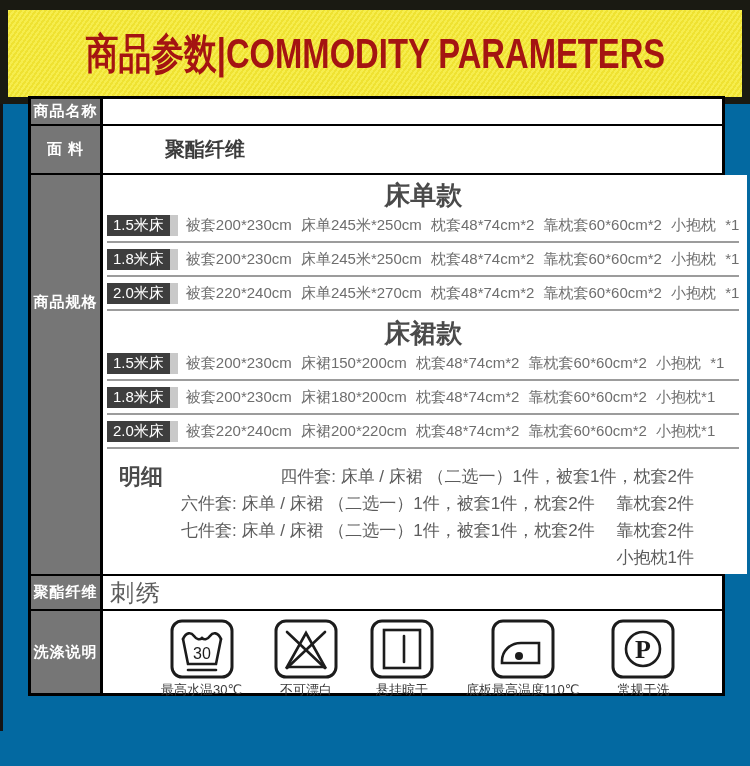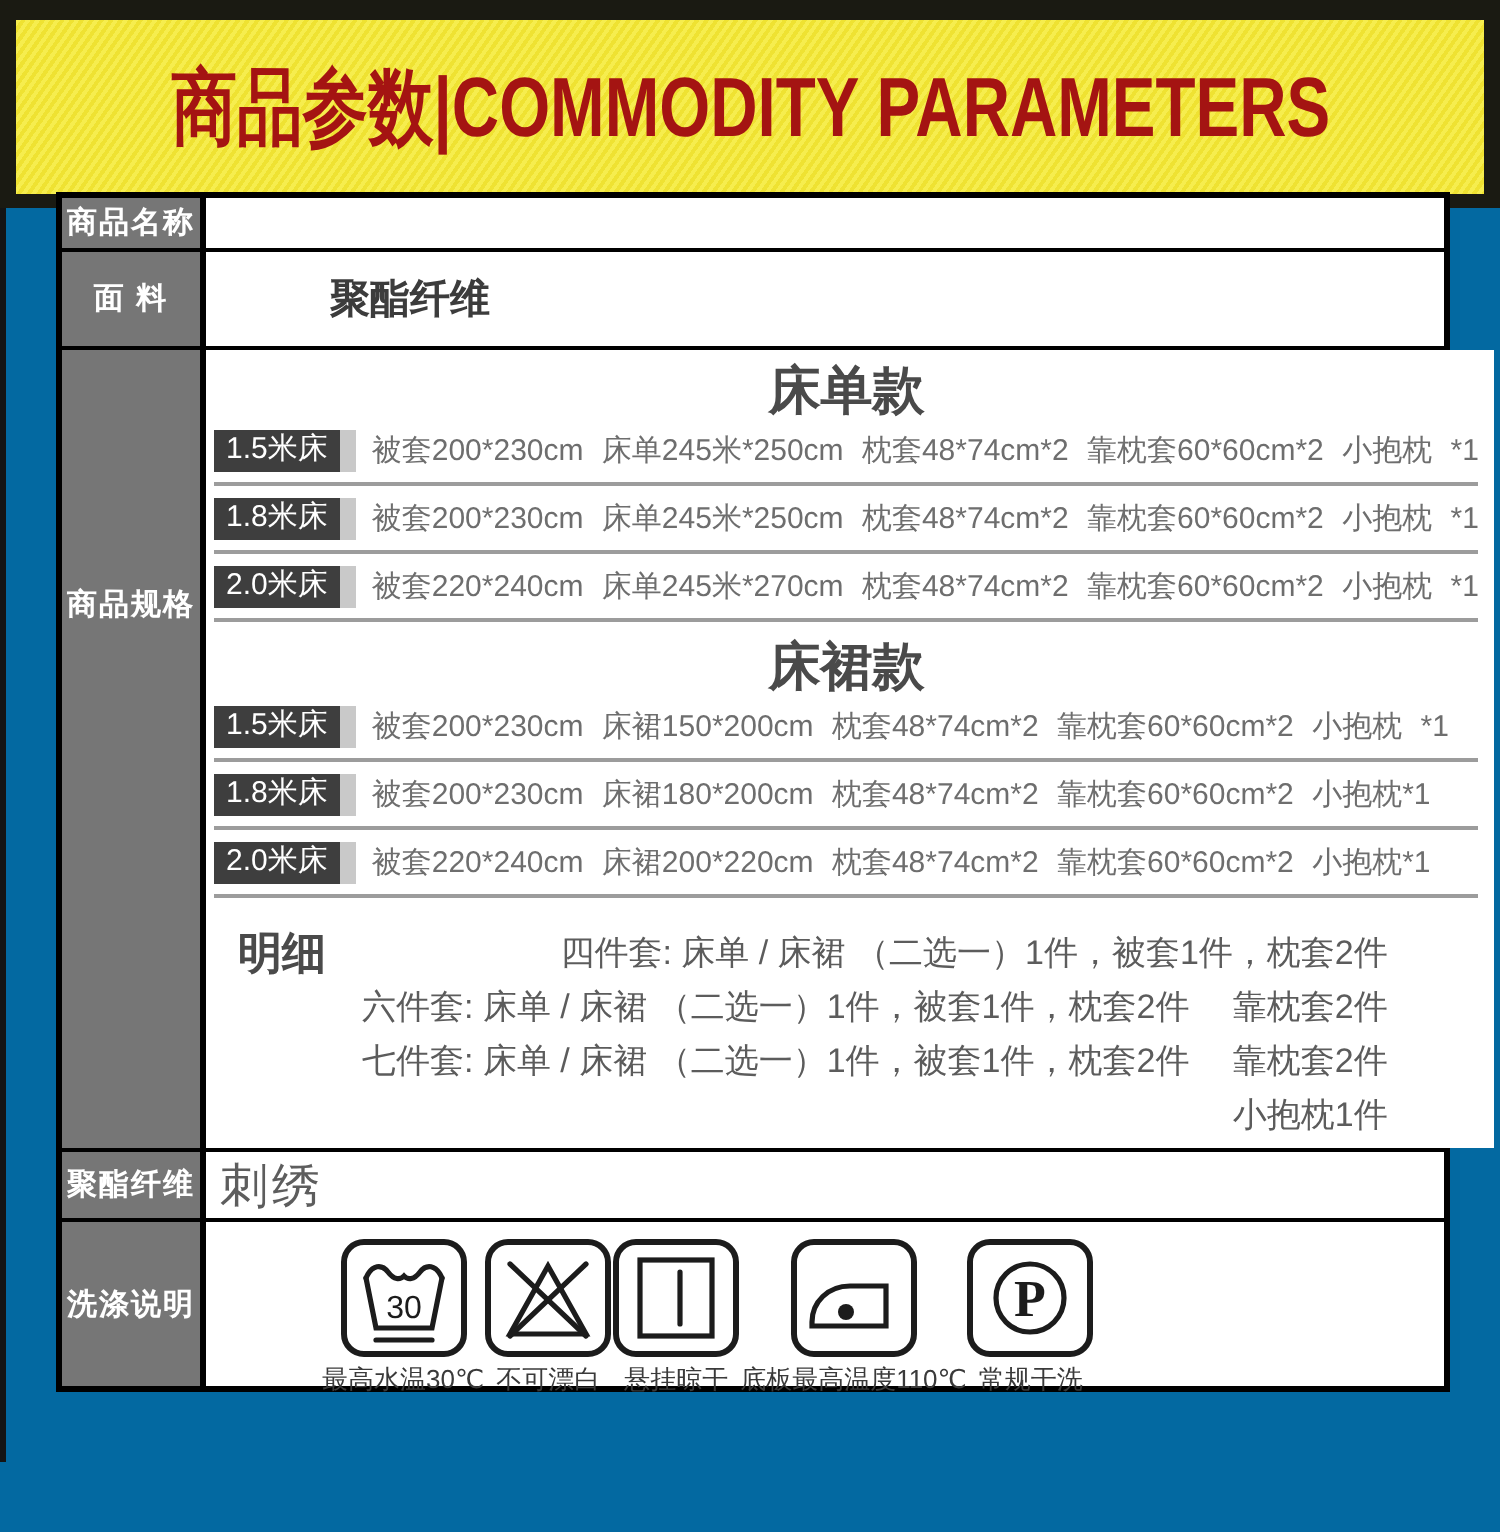--- a/index.html
+++ b/index.html
@@ -62,21 +62,21 @@
   .spec-text { font-size:15px; color:#6e6e6e; white-space:nowrap; word-spacing:5px; }
 
   .detail-block { display:flex; margin-top:14px; padding-left:12px;text-align:right; }
   .detail-label { font-size:22px; font-weight:bold; color:#4a4a4a; margin-right:18px;
     line-height:27px; }
   .detail-lines { font-size:17px; color:#5c5c5c; line-height:27px; }
   .detail-line { white-space:pre; }
   .detail-line.cont { padding-left:108px; }
 
   
-  .wash-body { display:flex; align-items:flex-start; padding:8px 0 0 58px; }
+  .wash-body { display:flex; align-items:flex-start; padding:8px 0 0 58px; gap:32px; }
   .wash-item { display:flex; flex-direction:column; align-items:center; }
   .wash-icon { width:64px; height:60px; }
   .wash-caption { font-size:13px; color:#3a3a3a; margin-top:2px; white-space:nowrap; }
   svg .ln { fill:none; stroke:#1c1c1c; stroke-width:2.6; stroke-linecap:round; }
   svg .box { fill:#fff; stroke:#1c1c1c; stroke-width:3; }
   svg text { fill:#1c1c1c; }
 </style>
 </head>
 <body>
 

